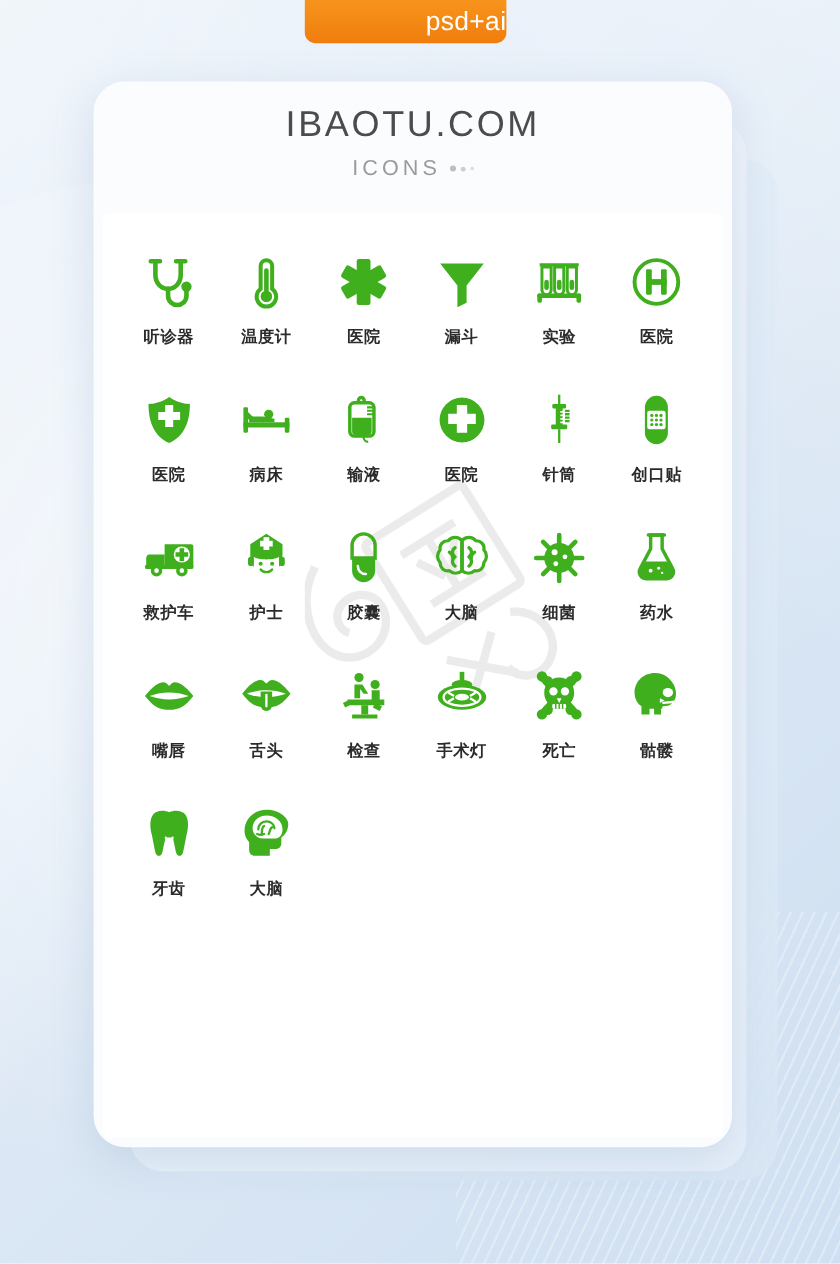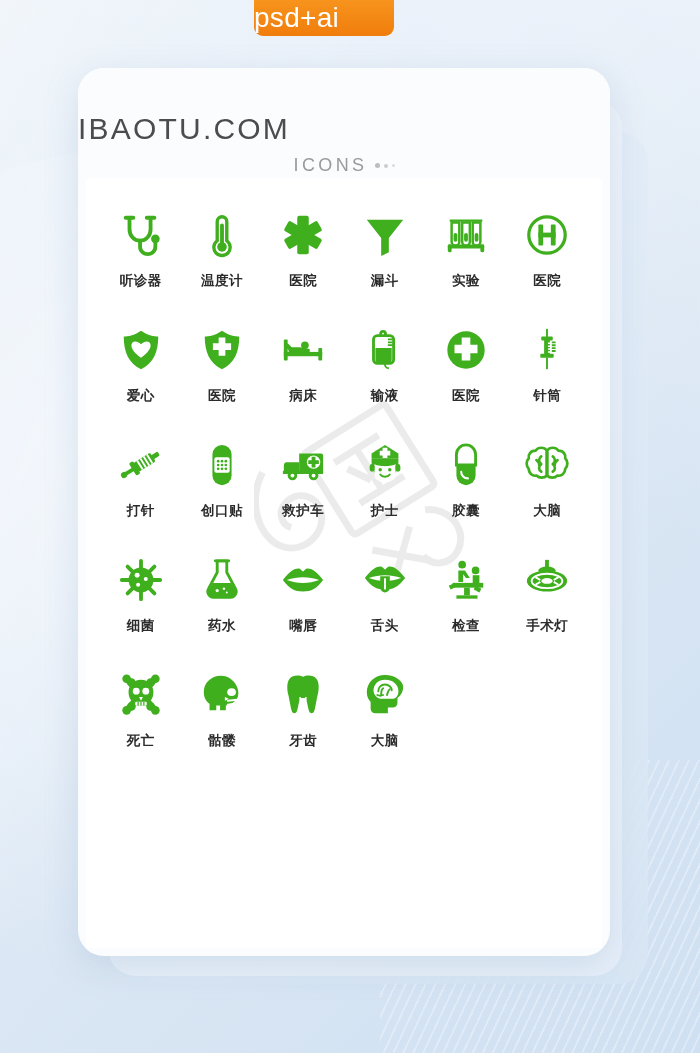--- a/index.html
+++ b/index.html
@@ -32,27 +32,27 @@
     position: absolute; right: 0; top: 760px;
     width: 320px; height: 300px;
     background: repeating-linear-gradient(115deg, rgba(255,255,255,0.30) 0 2px, rgba(255,255,255,0) 2px 9px);
     pointer-events: none;
   }
 
   
   .badge {
     position: absolute;
     left: 254px; top: 0;
-    width: 140px; height: 36px;
+    width: 168px; height: 36px;
     background: linear-gradient(180deg, #f7941d 0%, #f07d0d 100%);
     border-radius: 0 0 9px 9px;
     color: #ffffff;
-    font-size: 28px;
+    font-size: 22px;
     line-height: 36px;
-    text-align: left;
+    text-align: right;
     letter-spacing: 0.3px;
     z-index: 6;
   }
 
   
   .card-back {
     position: absolute;
     left: 138px; top: 132px;
     width: 510px; height: 852px;
     background: linear-gradient(160deg, #e3edf8, #d8e6f4);
@@ -75,21 +75,22 @@
     background: #fbfcfe;
     border-radius: 26px;
     box-shadow: 0 10px 34px rgba(120,150,185,0.22);
     z-index: 3;
     overflow: hidden;
   }
 
   
   .card-header {
     height: 110px;
-    padding-top: 44px;
+    padding-top: 19px;
+    text-align: center;
     background: #fbfcfe;
   }
   .brand-title {
     font-size: 30px;
     letter-spacing: 2.2px;
     color: #4c4c4c;
     font-weight: 400;
   }
   .brand-sub-row {
     margin-top: 9px;
@@ -275,29 +276,20 @@
             <g fill="#3FAF1E">
               <rect x="15" y="13" width="5" height="22" rx="1"></rect>
               <rect x="28" y="13" width="5" height="22" rx="1"></rect>
               <rect x="15" y="21.5" width="18" height="5"></rect>
             </g>
           </svg>
         </div>
         <div class="cell-label">医院</div>
       </div>
 
-      <div class="cell">
-        <div class="icon-wrap">
-          <svg width="46" height="46" viewBox="0 0 48 48">
-            <path d="M24 4 C17 9 10 10 6 10 c0 16 5 28 18 34 c13-6 18-18 18-34 c-4 0 -11-1 -18-6z" fill="#3FAF1E"></path>
-            <path d="M24 32 c-7-5 -10-9 -10-13 c0-4 5-6 10-1 c5-5 10-3 10 1 c0 4 -3 8 -10 13z" fill="#ffffff"></path>
-          </svg>
-        </div>
-        <div class="cell-label">爱心</div>
-      </div>
 
       <div class="cell">
         <div class="icon-wrap">
           <svg width="46" height="46" viewBox="0 0 48 48">
             <path d="M24 4 C17 9 10 10 6 10 c0 16 5 28 18 34 c13-6 18-18 18-34 c-4 0 -11-1 -18-6z" fill="#3FAF1E"></path>
             <path d="M20.5 11 h7 v6 h6 v7 h-6 v6 h-7 v-6 h-6 v-7 h6 z" fill="#ffffff"></path>
           </svg>
         </div>
         <div class="cell-label">医院</div>
       </div>
@@ -359,39 +351,20 @@
               <path d="M25 17 h4 M25 20 h4 M25 23 h4 M25 26 h4"></path>
             </g>
             <g stroke="#3FAF1E" stroke-width="2">
               <path d="M29 16 h4 M29 19 h4 M29 22 h4 M29 25 h4"></path>
             </g>
           </svg>
         </div>
         <div class="cell-label">针筒</div>
       </div>
 
-      <div class="cell">
-        <div class="icon-wrap">
-          <svg width="46" height="46" viewBox="0 0 48 48">
-            <g transform="rotate(-32 24 24)">
-              <g fill="#3FAF1E">
-                <rect x="38" y="21" width="8" height="5" rx="1.5"></rect>
-                <rect x="18" y="18" width="21" height="11" rx="2"></rect>
-                <rect x="14" y="16" width="5" height="15" rx="1.5"></rect>
-                <rect x="5" y="21.5" width="10" height="4"></rect>
-                <circle cx="3.5" cy="23.5" r="3.2"></circle>
-              </g>
-              <g stroke="#ffffff" stroke-width="2">
-                <path d="M23 18 v11 M27 18 v11 M31 18 v11 M35 18 v11"></path>
-              </g>
-            </g>
-          </svg>
-        </div>
-        <div class="cell-label">打针</div>
-      </div>
 
       <div class="cell">
         <div class="icon-wrap">
           <svg width="46" height="46" viewBox="0 0 48 48">
             <rect x="14" y="3" width="20" height="42" rx="10" fill="#3FAF1E"></rect>
             <rect x="16" y="16" width="16" height="16" rx="2" fill="#ffffff"></rect>
             <g fill="#3FAF1E">
               <circle cx="20" cy="20" r="1.4"></circle>
                 <circle cx="24" cy="20" r="1.4"></circle>
                 <circle cx="28" cy="20" r="1.4"></circle>

